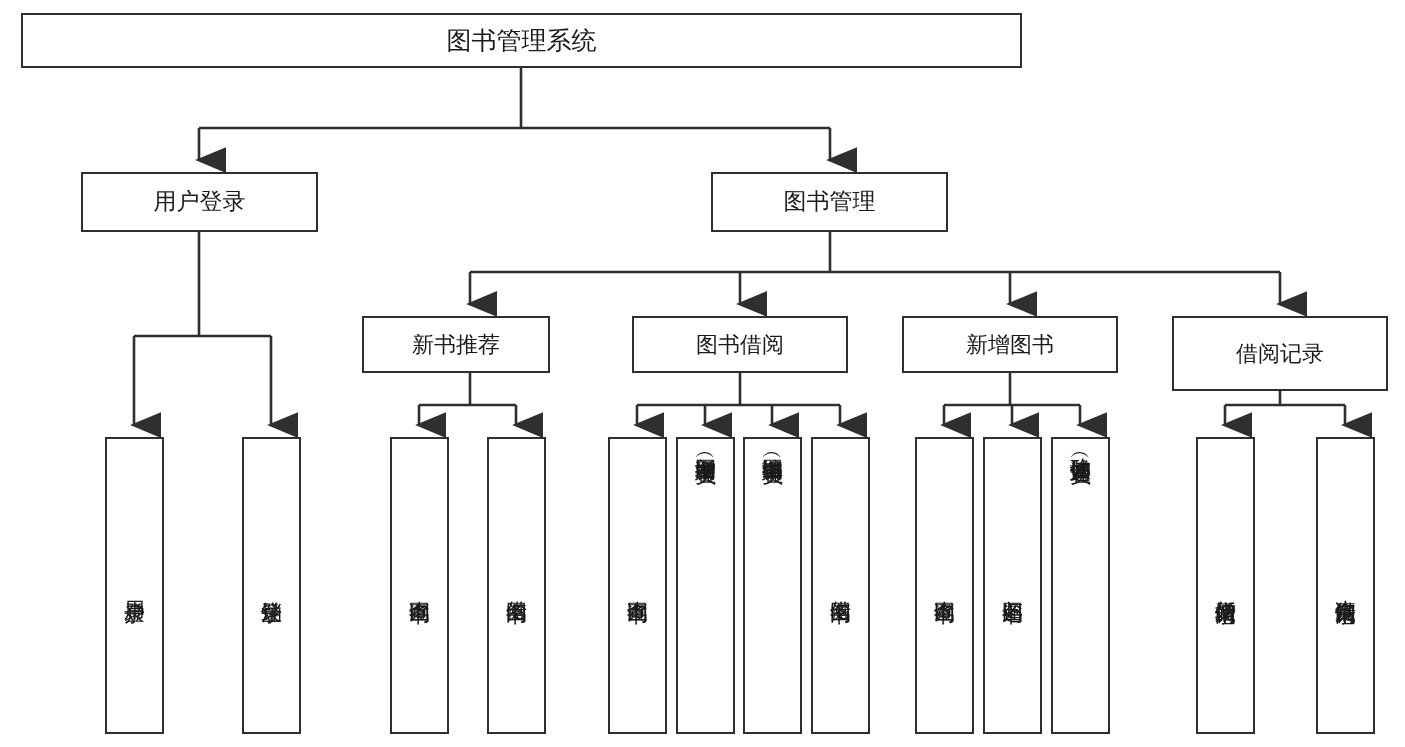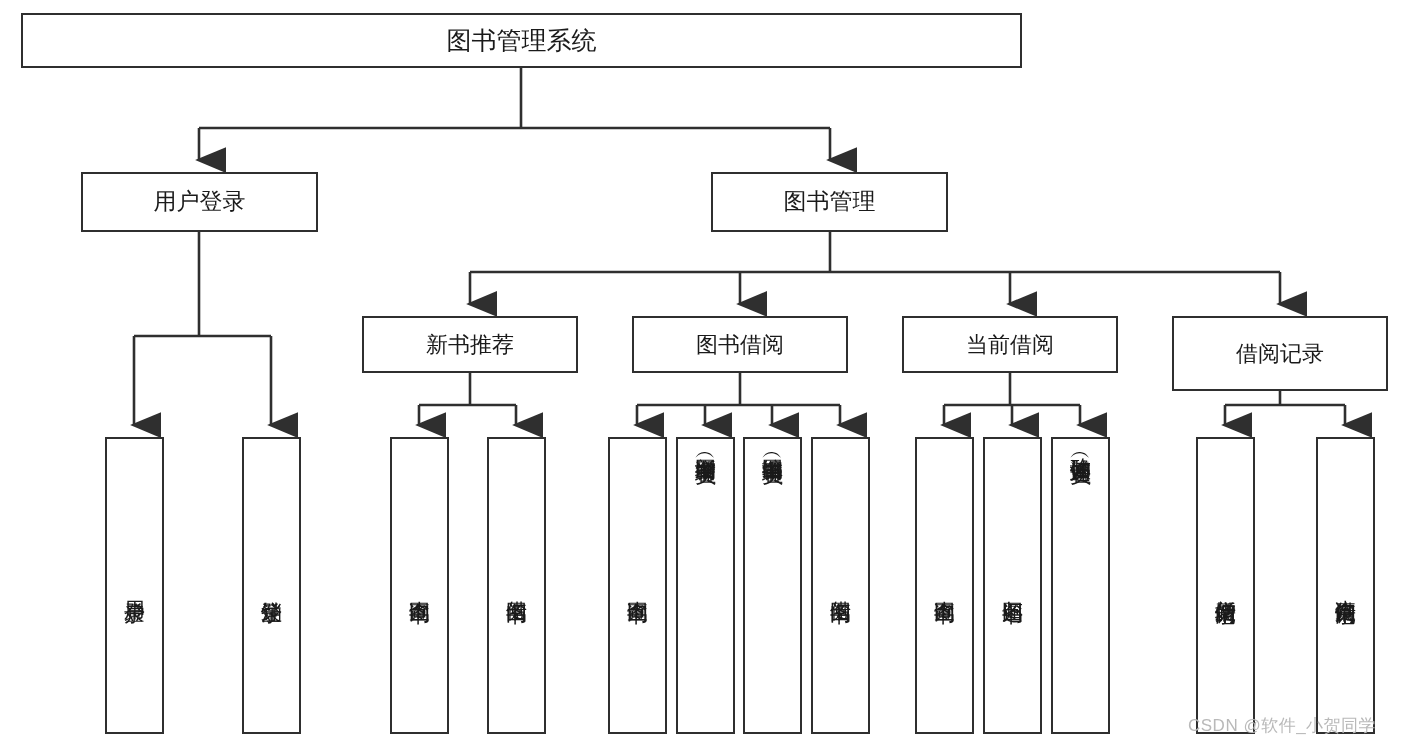--- a/index.html
+++ b/index.html
@@ -141,28 +141,28 @@
     <span class="label">图书管理系统</span>
   </div>
 
   <div class="node level2" style="left:81px; top:172px; width:237px; height:60px;">
     <span class="label">用户登录</span>
   </div>
   <div class="node level2" style="left:711px; top:172px; width:237px; height:60px;">
     <span class="label">图书管理</span>
   </div>
 
-  <div class="node level3" style="left:362px; top:316px; width:216px; height:57px;">
+  <div class="node level3" style="left:362px; top:316px; width:188px; height:57px;">
     <span class="label">新书推荐</span>
   </div>
   <div class="node level3" style="left:632px; top:316px; width:216px; height:57px;justify-content:center;">
     <span class="label">图书借阅</span>
   </div>
   <div class="node level3" style="left:902px; top:316px; width:216px; height:57px;">
-    <span class="label">当前借阅</span>
+    <span class="label">新增图书</span>
   </div>
   <div class="node level3" style="left:1172px; top:316px; width:216px; height:75px;">
     <span class="label">借阅记录</span>
   </div>
 
   <div class="leafwrap" style="left:105px; top:437px; width:59px; height:297px;">
     <span class="vlabel">用户登录</span>
   </div>
   <div class="leafwrap" style="left:242px; top:437px; width:59px; height:297px;">
     <span class="vlabel">注销登录</span>
@@ -198,15 +198,14 @@
     <span class="vlabel">确认归还（管理员）</span>
   </div>
 
   <div class="leafwrap" style="left:1196px; top:437px; width:59px; height:297px;">
     <span class="vlabel">新增借阅记录</span>
   </div>
   <div class="leafwrap" style="left:1316px; top:437px; width:59px; height:297px;">
     <span class="vlabel">查询借阅记录</span>
   </div>
 
-  <div class="watermark">CSDN @软件_小贺同学</div>
 
 </div>
 
 </body></html>

